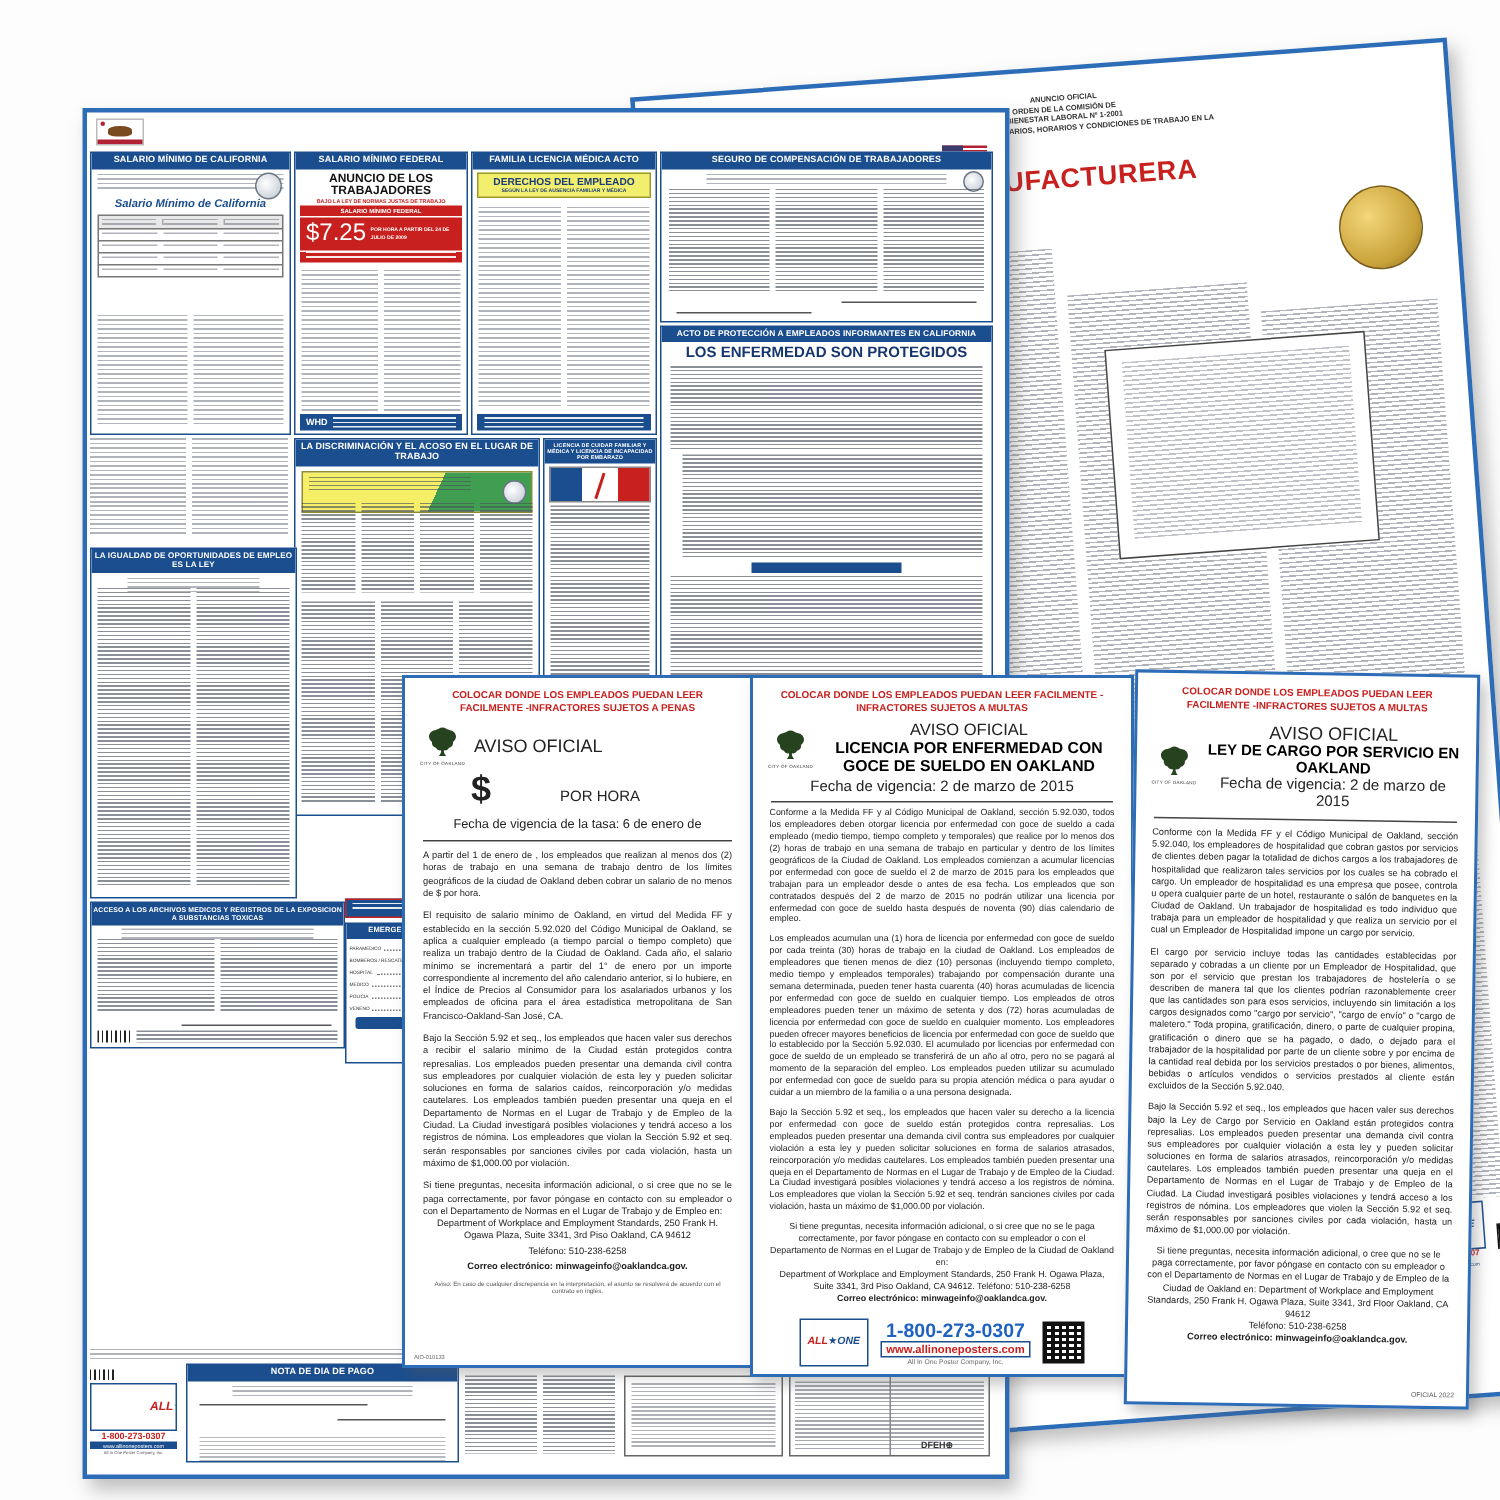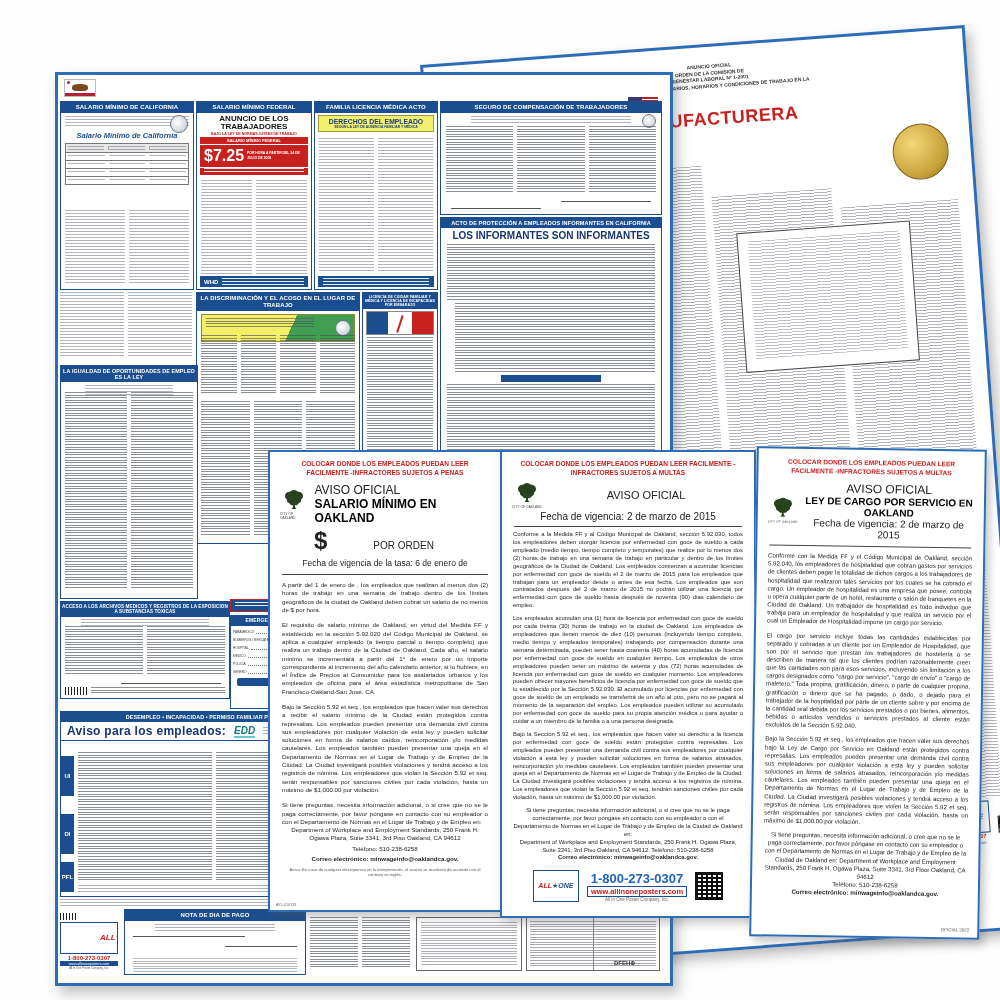--- a/index.html
+++ b/index.html
@@ -125,21 +125,21 @@
           <div class="c fx"></div>
         </div>
       </div>
 
       <div class="box" style="left:138px;top:26px;width:114px;height:187px;">
         <div class="hdrbar">SALARIO MÍNIMO FEDERAL</div>
         <div class="ctr" style="margin-top:2px;font-size:8px;font-weight:800;color:#111;line-height:1.05;">ANUNCIO DE LOS TRABAJADORES</div>
         <div class="ctr" style="font-size:3.6px;color:#c8201e;font-weight:bold;">BAJO LA LEY DE NORMAS JUSTAS DE TRABAJO</div>
         <div class="minibar" style="background:#c8201e;margin:1px 3px;">SALARIO MÍNIMO FEDERAL</div>
         <div style="margin:0 3px;background:#c8201e;display:flex;align-items:center;height:22px;">
-          <div style="color:#fff;font-weight:700;font-size:16px;padding-left:4px;">$7.25</div>
+          <div style="color:#fff;font-weight:400;font-size:16px;padding-left:4px;">$7.25</div>
           <div style="color:#fff;font-size:3.4px;font-weight:bold;padding:0 3px;line-height:1.3;">POR HORA A PARTIR DEL 24 DE JULIO DE 2009</div>
         </div>
         <div style="margin:1px 3px;background:#c8201e;height:7px;">
           <div class="fxw" style="margin:1px 4px;height:5px;"></div>
         </div>
         <div class="cols" style="left:4px;right:4px;top:78px;height:100px;">
           <div class="c fx"></div>
           <div class="c fx"></div>
         </div>
         <div class="abs" style="left:3px;right:3px;bottom:2px;height:11px;background:#1b4e8f;display:flex;align-items:center;">
@@ -171,21 +171,21 @@
           <div class="c fxd"></div>
           <div class="c fxd"></div>
           <div class="c fxd"></div>
         </div>
         <div class="abs" style="left:120px;right:10px;bottom:12px;border-bottom:.7px solid #555;"></div>
         <div class="abs" style="left:10px;right:120px;bottom:5px;border-bottom:.7px solid #555;"></div>
       </div>
 
       <div class="box" style="left:382px;top:142px;width:220px;height:236px;">
         <div class="hdrbar" style="font-size:5.6px;">ACTO DE PROTECCIÓN A EMPLEADOS INFORMANTES EN CALIFORNIA</div>
-        <div class="ctr" style="margin-top:2px;font-size:10px;font-weight:800;color:#15356e;">LOS INFORMANTES SON INFORMANTES</div>
+        <div class="ctr" style="margin-top:2px;font-size:10px;font-weight:800;color:#15356e;">LOS ENFERMEDAD SON PROTEGIDOS</div>
         <div class="fxd" style="margin:3px 6px;height:56px;"></div>
         <div class="fxd" style="margin:0 6px 0 14px;height:70px;"></div>
         <div class="minibar" style="margin:2px 60px;background:#1b4e8f;height:5px;"></div>
         <div class="fxd" style="margin:2px 6px;height:72px;"></div>
       </div>
 
       <div class="cols" style="left:2px;top:217px;width:132px;height:66px;">
         <div class="c fx"></div>
         <div class="c fx"></div>
       </div>
@@ -267,36 +267,20 @@
             <span class="lb">POLICIA</span>
             <span class="ln"></span>
           </div>
         <div class="emrow">
             <span class="lb">VENENO</span>
             <span class="ln"></span>
           </div>
         <div style="margin:4px 6px 0 6px;height:8px;background:#1b4e8f;border-radius:2px;"></div>
       </div>
 
-      <div class="box" style="left:2px;top:636px;width:292px;height:184px;border-width:1.5px;">
-        <div class="hdrbar" style="font-size:5.4px;">DESEMPLEO • INCAPACIDAD • PERMISO FAMILIAR PAGADO</div>
-        <div style="display:flex;align-items:center;border-bottom:1px solid #1b4e8f;padding:2px 6px;gap:8px;">
-          <div style="font-size:12px;font-weight:800;color:#15356e;letter-spacing:.3px;">Aviso para los empleados:</div>
-          <div style="font-size:10px;font-weight:800;font-style:italic;color:#15747e;border-bottom:2px solid #6fc2cf;">EDD</div>
-          <div class="fx" style="flex:1;height:8px;"></div>
-        </div>
-        <div class="abs tabcol" style="left:0;top:44px;width:13px;height:40px;line-height:40px;">UI</div>
-        <div class="abs tabcol" style="left:0;top:102px;width:13px;height:40px;line-height:40px;">DI</div>
-        <div class="abs tabcol" style="left:0;top:150px;width:13px;height:30px;line-height:30px;">PFL</div>
-        <div class="cols" style="left:17px;right:4px;top:40px;height:128px;">
-          <div class="c fxd"></div>
-          <div class="c fxd"></div>
-        </div>
-        <div class="abs fx" style="left:17px;right:4px;bottom:3px;height:8px;"></div>
-      </div>
 
       <div class="abs fx" style="left:2px;top:824px;width:292px;height:8px;"></div>
 
       <div class="abs" style="left:2px;top:838px;width:58px;height:62px;">
         <div class="bars" style="width:16px;height:7px;"></div>
         <div class="aio" style="margin-top:2px;height:30px;">
           <div style="font-size:8px;line-height:30px;margin-left:39px;"><span class="word" style="color:#c8201e;">ALL</span><span style="color:#1b4e8f;">★</span><span class="word" style="color:#1b4e8f;">ONE</span></div>
         </div>
         <div class="red ctr" style="font-size:6px;font-weight:800;margin-top:1px;">1-800-273-0307</div>
         <div class="ctr" style="font-size:3.6px;color:#fff;background:#1b4e8f;padding:.5px 0;">www.allinoneposters.com</div>
@@ -335,26 +319,25 @@
     <div class="notice" style="margin:8px 14px 0 14px;">COLOCAR DONDE LOS EMPLEADOS PUEDAN LEER FACILMENTE -INFRACTORES SUJETOS A PENAS</div>
     <div style="display:flex;align-items:center;margin:6px 10px 0 10px;gap:6px;">
       <div class="oaklogo">
         <svg width="26" height="24" viewBox="0 0 24 24">
             <path d="M12 2c-2 0-3 1.5-5 1.8C4.5 4.2 3 6 3 8c0 1.5.8 2.8 2 3.6-.3 2 .8 3.4 2.6 3.9.6 1.3 2 2 3.4 1.7.3 1-.1 2.3-1.4 3.8h4.8c-1.3-1.5-1.7-2.8-1.4-3.8 1.4.3 2.8-.4 3.4-1.7 1.8-.5 2.9-1.9 2.6-3.9 1.2-.8 2-2.1 2-3.6 0-2-1.5-3.8-4-4.2C15 3.5 14 2 12 2z" fill="#26421f"></path>
           </svg>
         <div class="lbl">CITY OF OAKLAND</div>
       </div>
       <div>
         <div style="font-size:12px;color:#222;">AVISO OFICIAL</div>
-        <div style="font-size:12px;font-weight:800;color:#000;">SALARIO MÍNIMO EN OAKLAND</div>
       </div>
     </div>
     <div style="display:flex;align-items:baseline;margin:2px 0 0 44px;gap:46px;">
       <div style="font-size:24px;font-weight:800;">$</div>
-      <div style="font-size:10px;color:#222;">POR ORDEN</div>
+      <div style="font-size:10px;color:#222;">POR HORA</div>
     </div>
     <div class="ctr" style="font-size:8.5px;margin-top:3px;color:#222;">Fecha de vigencia de la tasa: 6 de enero de</div>
     <div class="hline" style="margin:6px 12px;"></div>
     <div style="margin:0 12px;">
       <div class="pp">A partir del 1 de enero de          , los empleados que realizan al menos dos (2) horas de trabajo en una semana de trabajo dentro de los límites geográficos de la ciudad de Oakland deben cobrar un salario de no menos de $          por hora.</div>
       <div class="pp" style="margin-top:7px;">El requisito de salario mínimo de Oakland, en virtud del Medida FF y establecido en la sección 5.92.020 del Código Municipal de Oakland, se aplica a cualquier empleado (a tiempo parcial o tiempo completo) que realiza un trabajo dentro de la Ciudad de Oakland. Cada año, el salario mínimo se incrementará a partir del 1° de enero por un importe correspondiente al incremento del año calendario anterior, si lo hubiere, en el Índice de Precios al Consumidor para los asalariados urbanos y los empleados de oficina para el área estadística metropolitana de San Francisco-Oakland-San José, CA.</div>
       <div class="pp" style="margin-top:7px;">Bajo la Sección 5.92 et seq., los empleados que hacen valer sus derechos a recibir el salario mínimo de la Ciudad están protegidos contra represalias. Los empleados pueden presentar una demanda civil contra sus empleadores por cualquier violación de esta ley y pueden solicitar soluciones en forma de salarios caídos, reincorporación y/o medidas cautelares. Los empleados también pueden presentar una queja en el Departamento de Normas en el Lugar de Trabajo y de Empleo de la Ciudad. La Ciudad investigará posibles violaciones y tendrá acceso a los registros de nómina. Los empleadores que violan la Sección 5.92 et seq. serán responsables por sanciones civiles por cada violación, hasta un máximo de $1,000.00 por violación.</div>
       <div class="pp" style="margin-top:7px;">Si tiene preguntas, necesita información adicional, o si cree que no se le paga correctamente, por favor póngase en contacto con su empleador o con el Departamento de Normas en el Lugar de Trabajo y de Empleo en:</div>
       <div class="pp ctr" style="text-align:center;">Department of Workplace and Employment Standards, 250 Frank H. Ogawa Plaza, Suite 3341, 3rd Piso Oakland, CA 94612</div>
       <div class="pp ctr" style="text-align:center;margin-top:2px;">Teléfono: 510-238-6258</div>
@@ -368,20 +351,21 @@
     <div class="notice" style="margin:8px 18px 0 18px;">COLOCAR DONDE LOS EMPLEADOS PUEDAN LEER FACILMENTE -INFRACTORES SUJETOS A MULTAS</div>
     <div style="display:flex;align-items:center;margin:4px 10px 0 10px;gap:6px;">
       <div class="oaklogo">
         <svg width="26" height="24" viewBox="0 0 24 24">
             <path d="M12 2c-2 0-3 1.5-5 1.8C4.5 4.2 3 6 3 8c0 1.5.8 2.8 2 3.6-.3 2 .8 3.4 2.6 3.9.6 1.3 2 2 3.4 1.7.3 1-.1 2.3-1.4 3.8h4.8c-1.3-1.5-1.7-2.8-1.4-3.8 1.4.3 2.8-.4 3.4-1.7 1.8-.5 2.9-1.9 2.6-3.9 1.2-.8 2-2.1 2-3.6 0-2-1.5-3.8-4-4.2C15 3.5 14 2 12 2z" fill="#26421f"></path>
           </svg>
         <div class="lbl">CITY OF OAKLAND</div>
       </div>
       <div class="ctr" style="flex:1;">
         <div style="font-size:11px;color:#222;">AVISO OFICIAL</div>
+        <div style="font-size:10.5px;font-weight:800;color:#000;line-height:1.15;">LICENCIA POR ENFERMEDAD CON GOCE DE SUELDO EN OAKLAND</div>
       </div>
     </div>
     <div class="ctr" style="font-size:10px;margin-top:2px;color:#222;">Fecha de vigencia: 2 de marzo de 2015</div>
     <div class="hline" style="margin:4px 12px;"></div>
     <div style="margin:0 11px;">
       <div class="pp" style="font-size:5.9px;">Conforme a la Medida FF y al Código Municipal de Oakland, sección 5.92.030, todos los empleadores deben otorgar licencia por enfermedad con goce de sueldo a cada empleado (medio tiempo, tiempo completo y temporales) que realice por lo menos dos (2) horas de trabajo en una semana de trabajo en particular y dentro de los límites geográficos de la Ciudad de Oakland. Los empleados comienzan a acumular licencias por enfermedad con goce de sueldo el 2 de marzo de 2015 para los empleados que trabajan para un empleador desde o antes de esa fecha. Los empleados que son contratados después del 2 de marzo de 2015 no podrán utilizar una licencia por enfermedad con goce de sueldo hasta después de noventa (90) días calendario de empleo.</div>
       <div class="pp" style="font-size:5.9px;margin-top:5px;">Los empleados acumulan una (1) hora de licencia por enfermedad con goce de sueldo por cada treinta (30) horas de trabajo en la ciudad de Oakland. Los empleados de empleadores que tienen menos de diez (10) personas (incluyendo tiempo completo, medio tiempo y empleados temporales) trabajando por compensación durante una semana determinada, pueden tener hasta cuarenta (40) horas acumuladas de licencia por enfermedad con goce de sueldo en cualquier tiempo. Los empleados de otros empleadores pueden tener un máximo de setenta y dos (72) horas acumuladas de licencia por enfermedad con goce de sueldo en cualquier momento. Los empleadores pueden ofrecer mayores beneficios de licencia por enfermedad con goce de sueldo que lo establecido por la Sección 5.92.030. El acumulado por licencias por enfermedad con goce de sueldo de un empleado se transferirá de un año al otro, pero no se pagará al momento de la separación del empleo. Los empleados pueden utilizar su acumulado por enfermedad con goce de sueldo para su propia atención médica o para ayudar o cuidar a un miembro de la familia o a una persona designada.</div>
       <div class="pp" style="font-size:5.9px;margin-top:5px;">Bajo la Sección 5.92 et seq., los empleados que hacen valer su derecho a la licencia por enfermedad con goce de sueldo están protegidos contra represalias. Los empleados pueden presentar una demanda civil contra sus empleadores por cualquier violación a esta ley y pueden solicitar soluciones en forma de salarios atrasados, reincorporación y/o medidas cautelares. Los empleados también pueden presentar una queja en el Departamento de Normas en el Lugar de Trabajo y de Empleo de la Ciudad. La Ciudad investigará posibles violaciones y tendrá acceso a los registros de nómina. Los empleadores que violan la Sección 5.92 et seq. tendrán sanciones civiles por cada violación, hasta un máximo de $1,000.00 por violación.</div>
       <div class="pp ctr" style="font-size:5.9px;margin-top:5px;text-align:center;">Si tiene preguntas, necesita información adicional, o si cree que no se le paga correctamente, por favor póngase en contacto con su empleador o con el Departamento de Normas en el Lugar de Trabajo y de Empleo de la Ciudad de Oakland en:</div>
       <div class="pp ctr" style="font-size:5.9px;text-align:center;">Department of Workplace and Employment Standards, 250 Frank H. Ogawa Plaza, Suite 3341, 3rd Piso Oakland, CA 94612. Teléfono: 510-238-6258</div>

